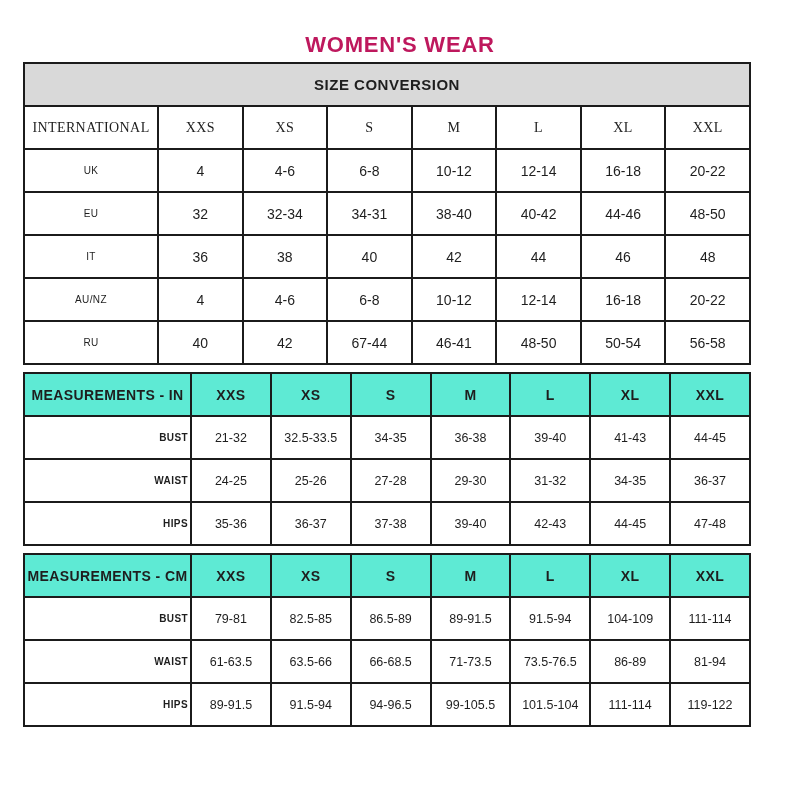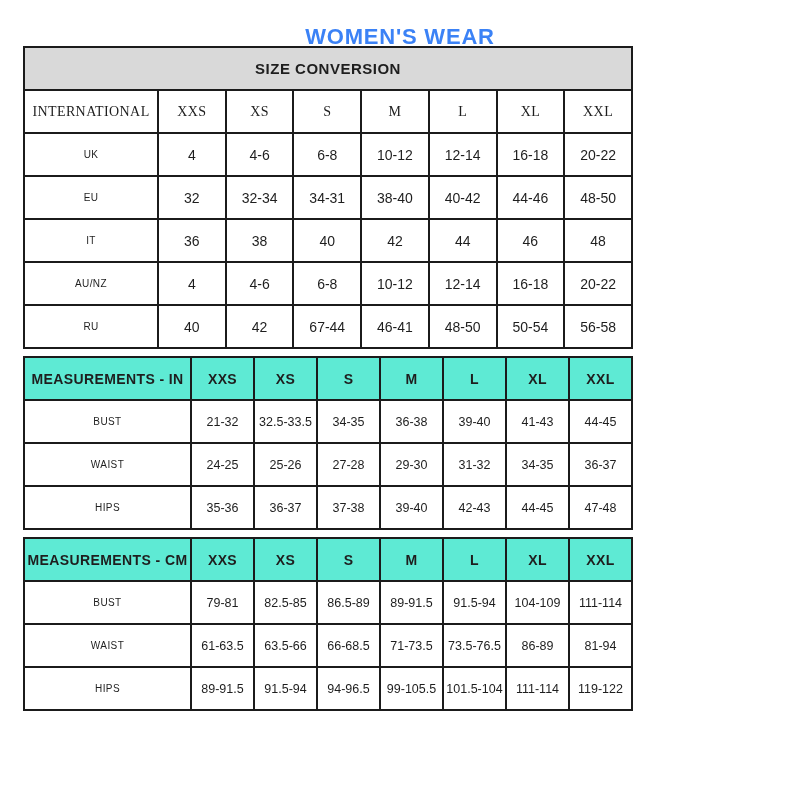--- a/index.html
+++ b/index.html
@@ -12,38 +12,38 @@
     color: #1e1e1e;
     -webkit-font-smoothing: antialiased;
   }
   .page {
     width: 800px;
     height: 800px;
     box-sizing: border-box;
     overflow: hidden;
   }
   .title {
-    margin: 0;
+    margin: 8px;
     height: 46px;
     box-sizing: border-box;
     padding-top: 24px;
     text-align: center;
     font-size: 22px;
     font-weight: 700;
     letter-spacing: 0.8px;
-    color: #3b82f6;
+    color: #be185d;
   }
   .tables-wrap {
     margin-left: 23px;
     width: 756px;
   }
   table {
     border-collapse: collapse;
     table-layout: fixed;
-    width: 610px;
+    width: 728px;
     margin: 0 0 7px 0;
   }
   th, td {
     border: 2px solid #1b1b1b;
     text-align: center;
     vertical-align: middle;
     height: 41px;
     padding: 0 2px;
     overflow: hidden;
     white-space: nowrap;
@@ -54,21 +54,21 @@
     font-weight: 700;
     font-size: 15px;
     letter-spacing: 0.5px;
   }
   
   .head-row th { font-size: 14px; letter-spacing: 0.4px; }
   .t-first .head-row th { background: #ffffff; font-weight: 400; font-family: Liberation Serif, serif; }
   .t-meas  .head-row th { background: #5eead4; font-weight: 700; }
   
   .data-row .label-cell { font-weight: 400; font-size: 10px; letter-spacing: 0.4px; }
-  .t-meas .data-row .label-cell { font-weight: 400; }
+  .t-meas .data-row .label-cell { font-weight: 700; text-align: right; }
   
   .t-first .value-cell { font-size: 14px; font-weight: 400; }
   .t-meas  .value-cell { font-size: 12.5px; font-weight: 500; }
   
   .t-first col.c-label { width: 134px; }
   .t-meas  col.c-label { width: 167px; }
 </style>
 </head>
 <body>
 

